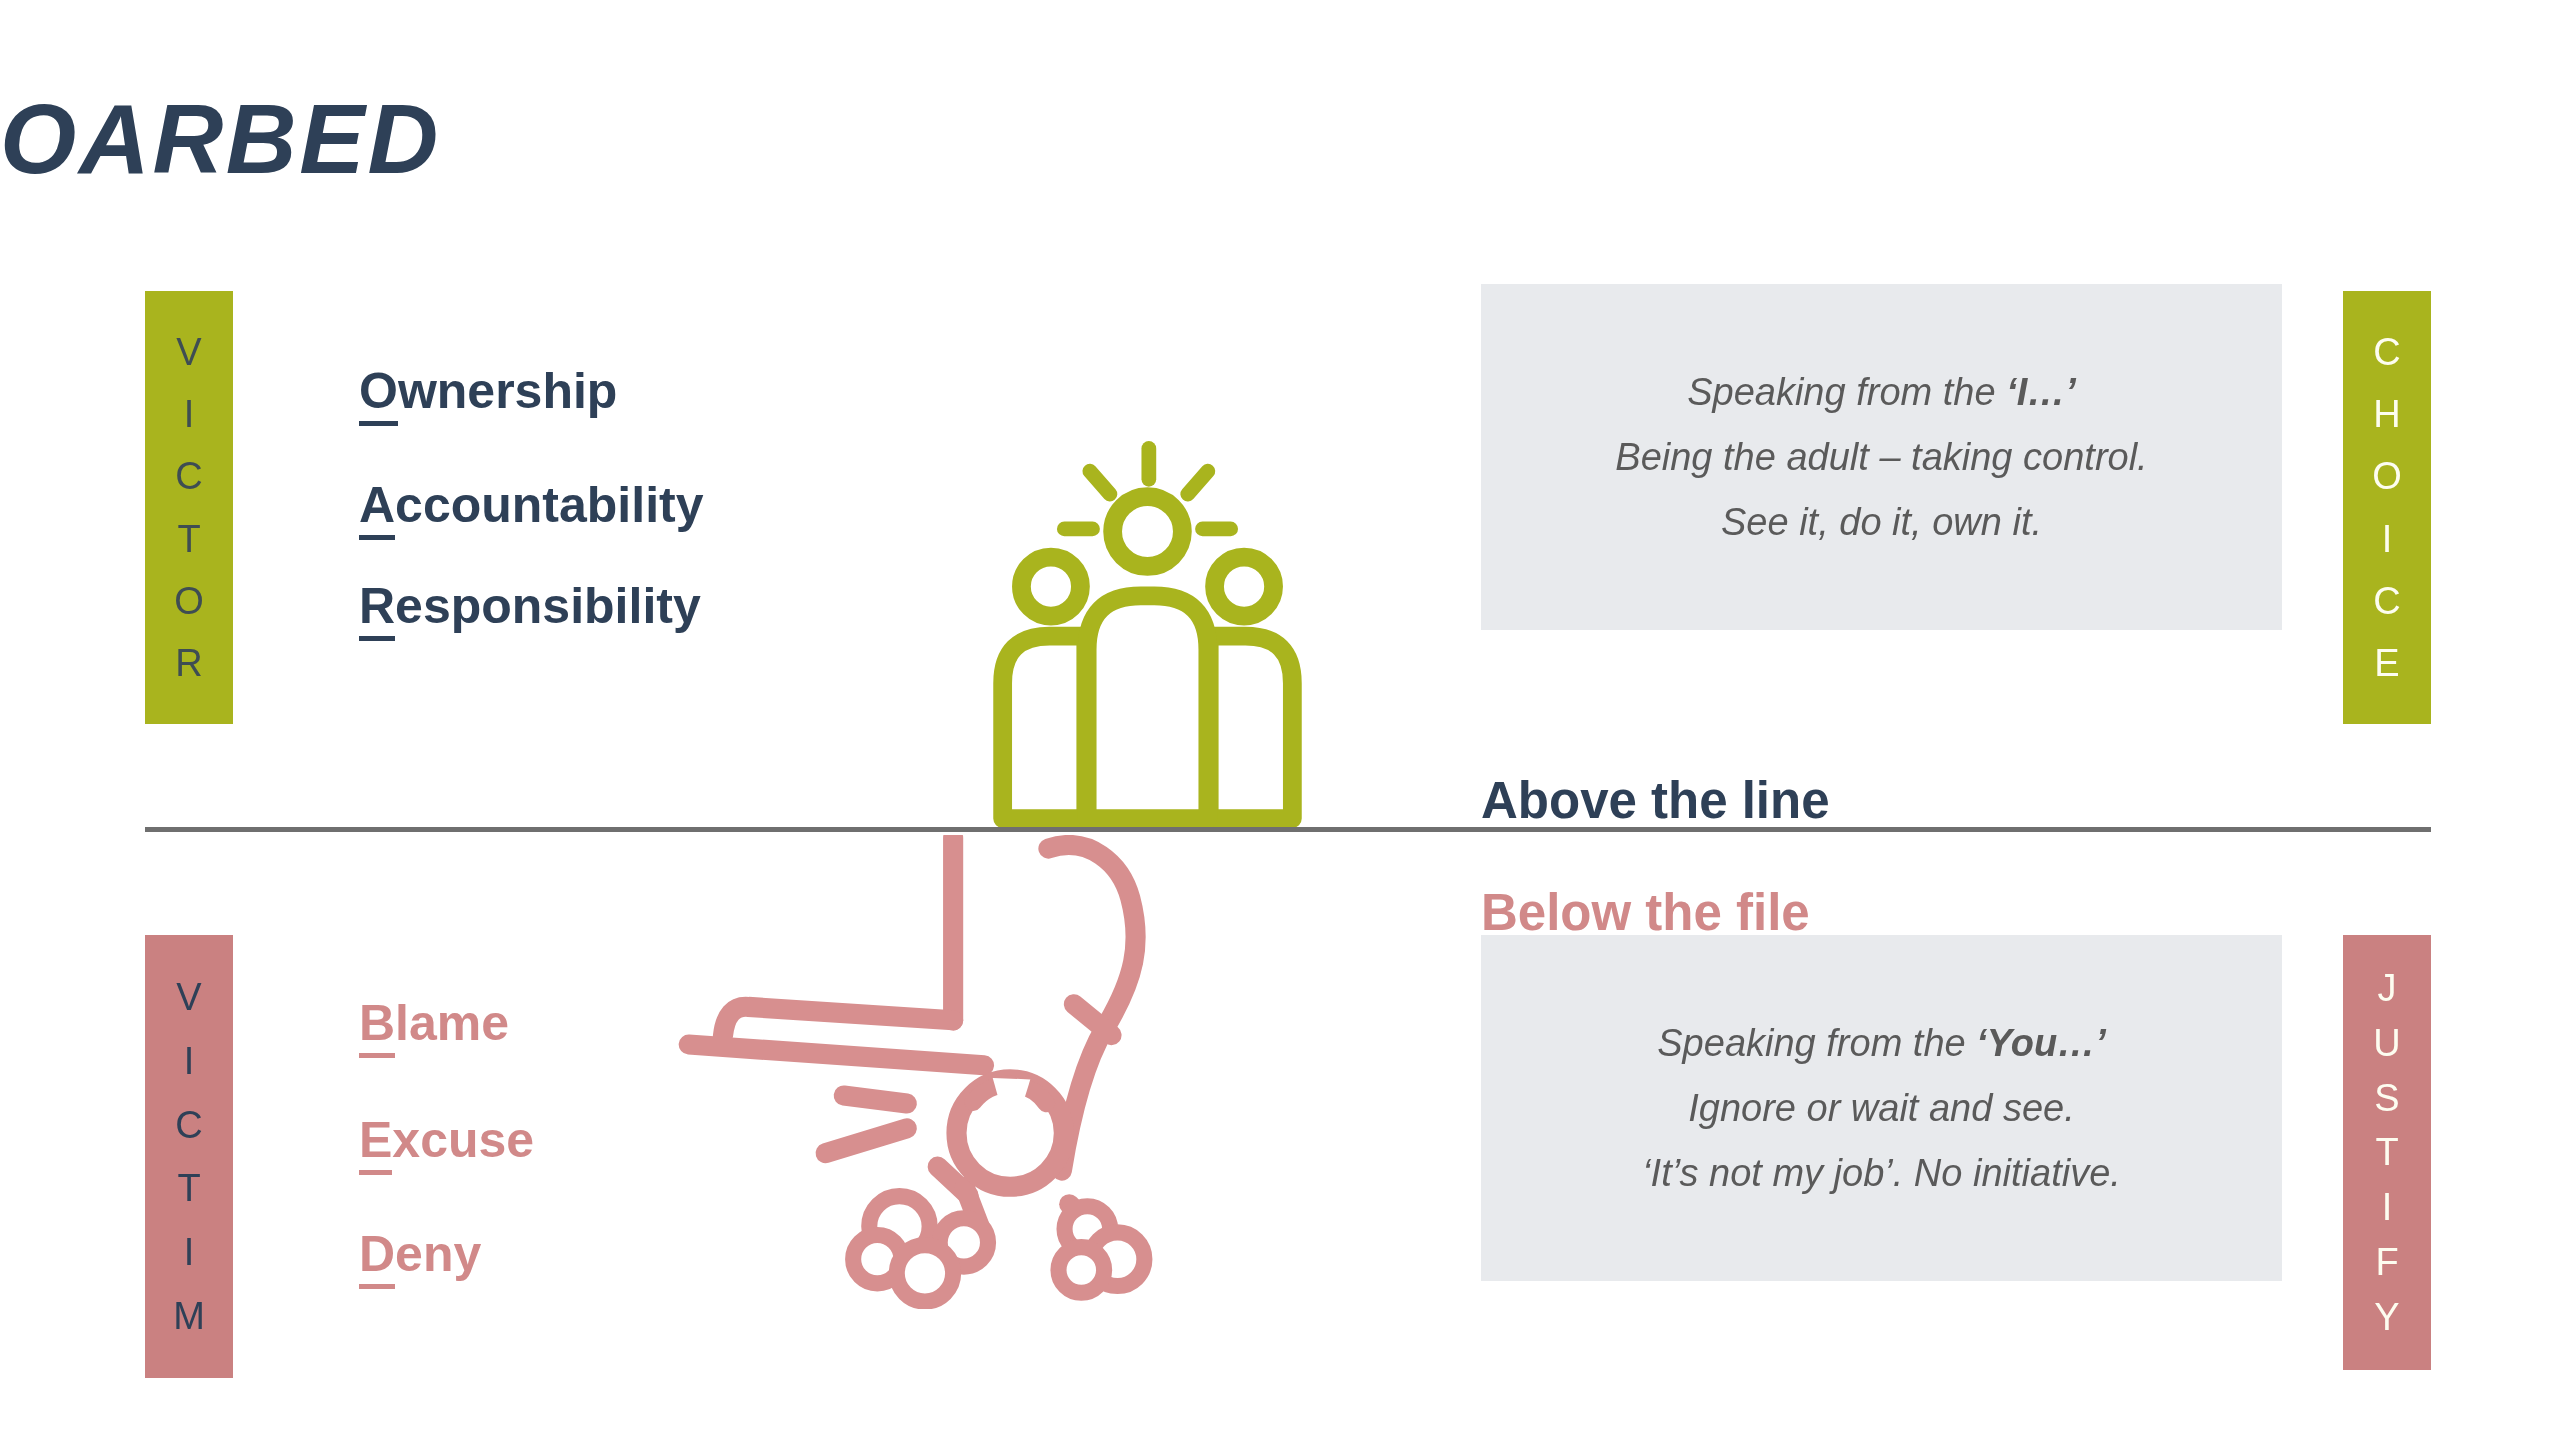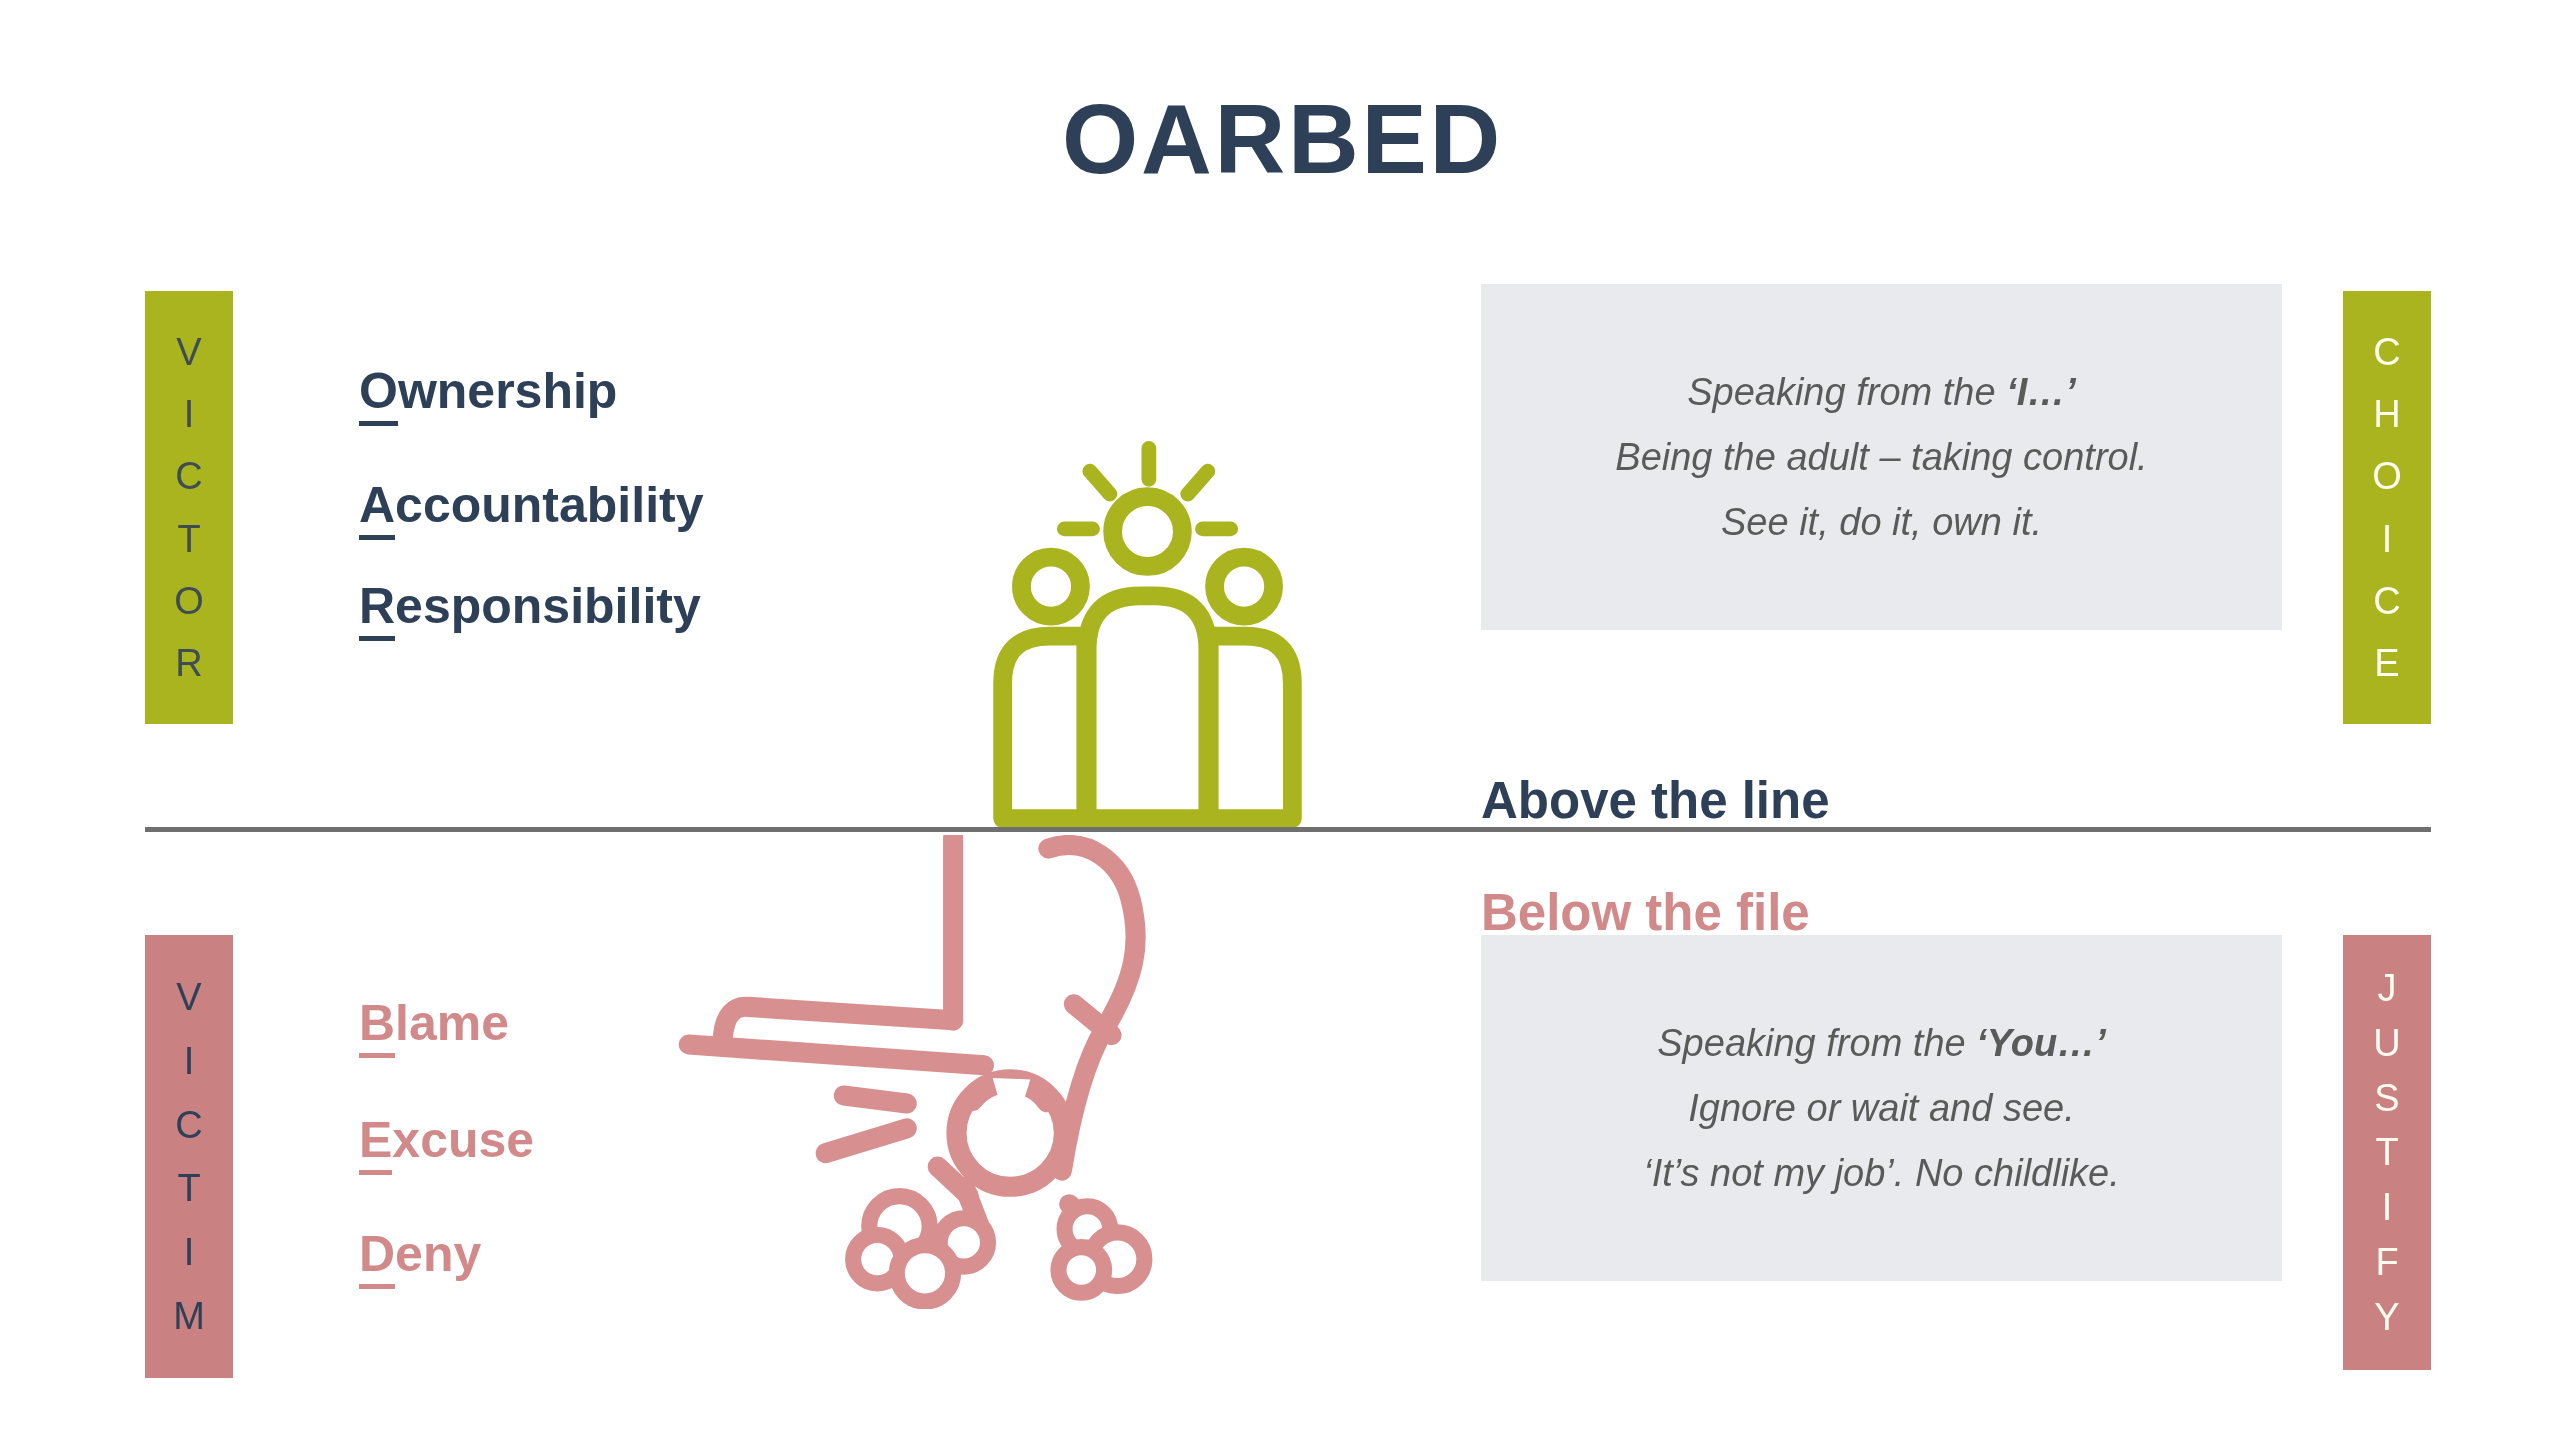--- a/index.html
+++ b/index.html
@@ -1,19 +1,19 @@
 <!DOCTYPE html>
 <html style="--olive: #a9b41e; --rose: #ca8181; --rose_text: #d18989; --icon_rose: #d78f8f; --navy: #2e4057; --slate: #3e4d53; --cream: #fdfdf0; --box_bg: #e8eaed; --box_text: #5a5a5a; --divider: #6f6f6f;font-size:10.7px"><head>
 <meta charset="utf-8">
 <style>
   html,body{margin:0;padding:0;background:#fff;}
   .stage{position:relative;width:2576px;height:1449px;background:#ffffff;overflow:hidden;
          font-family:"Liberation Sans",sans-serif;}
-  .title{position:absolute;left:0;right:11px;top:90px;text-align:center;
-         font-size:98px;font-weight:bold;letter-spacing:2.7px;color:var(--navy);line-height:1;}
+  .title{position:absolute;left:0;right:11px;top:90px;
+         font-size:98px;font-weight:bold;letter-spacing:2.7px;color:var(--navy);line-height:1;font-style:italic;}
   .vbar{position:absolute;width:88px;display:flex;flex-direction:column;align-items:center;
         justify-content:space-evenly;padding:17.4px 0;box-sizing:border-box;font-size:38px;line-height:1;}
   .vbar span{display:block;}
   .bar-victor{left:145px;top:291px;height:433px;background:var(--olive);color:var(--slate);}
   .bar-choice{left:2343px;top:291px;height:433px;background:var(--olive);color:var(--cream);}
   .bar-victim{left:145px;top:935px;height:443px;background:var(--rose);color:var(--navy);}
   .bar-justify{left:2343px;top:935px;height:435px;background:var(--rose);color:var(--cream);}
   .word{position:absolute;left:359px;font-size:50px;font-weight:bold;line-height:1;white-space:nowrap;}
   .word.navy{color:var(--navy);margin-top:12px;}
   .word.rose{color:var(--rose_text);}
@@ -131,21 +131,21 @@
         <circle cx="610" cy="587" r="34" fill="#ffffff"></circle>
         <circle cx="655" cy="632" r="40" fill="#ffffff"></circle>
         <circle cx="601" cy="648" r="34" fill="#ffffff"></circle>
       </g>
     </svg>
   </div>
 
   <div class="graybox bottom">
     <div><span>Speaking from the </span><span class="seg-b">‘You…’</span></div>
     <div><span>Ignore or wait and see.</span></div>
-    <div><span>‘It’s not my job’. No childlike.</span></div>
+    <div><span>‘It’s not my job’. No initiative.</span></div>
   </div>
 
   <div class="vbar bar-justify">
       <span>J</span>
       <span>U</span>
       <span>S</span>
       <span>T</span>
       <span>I</span>
       <span>F</span>
       <span>Y</span>

